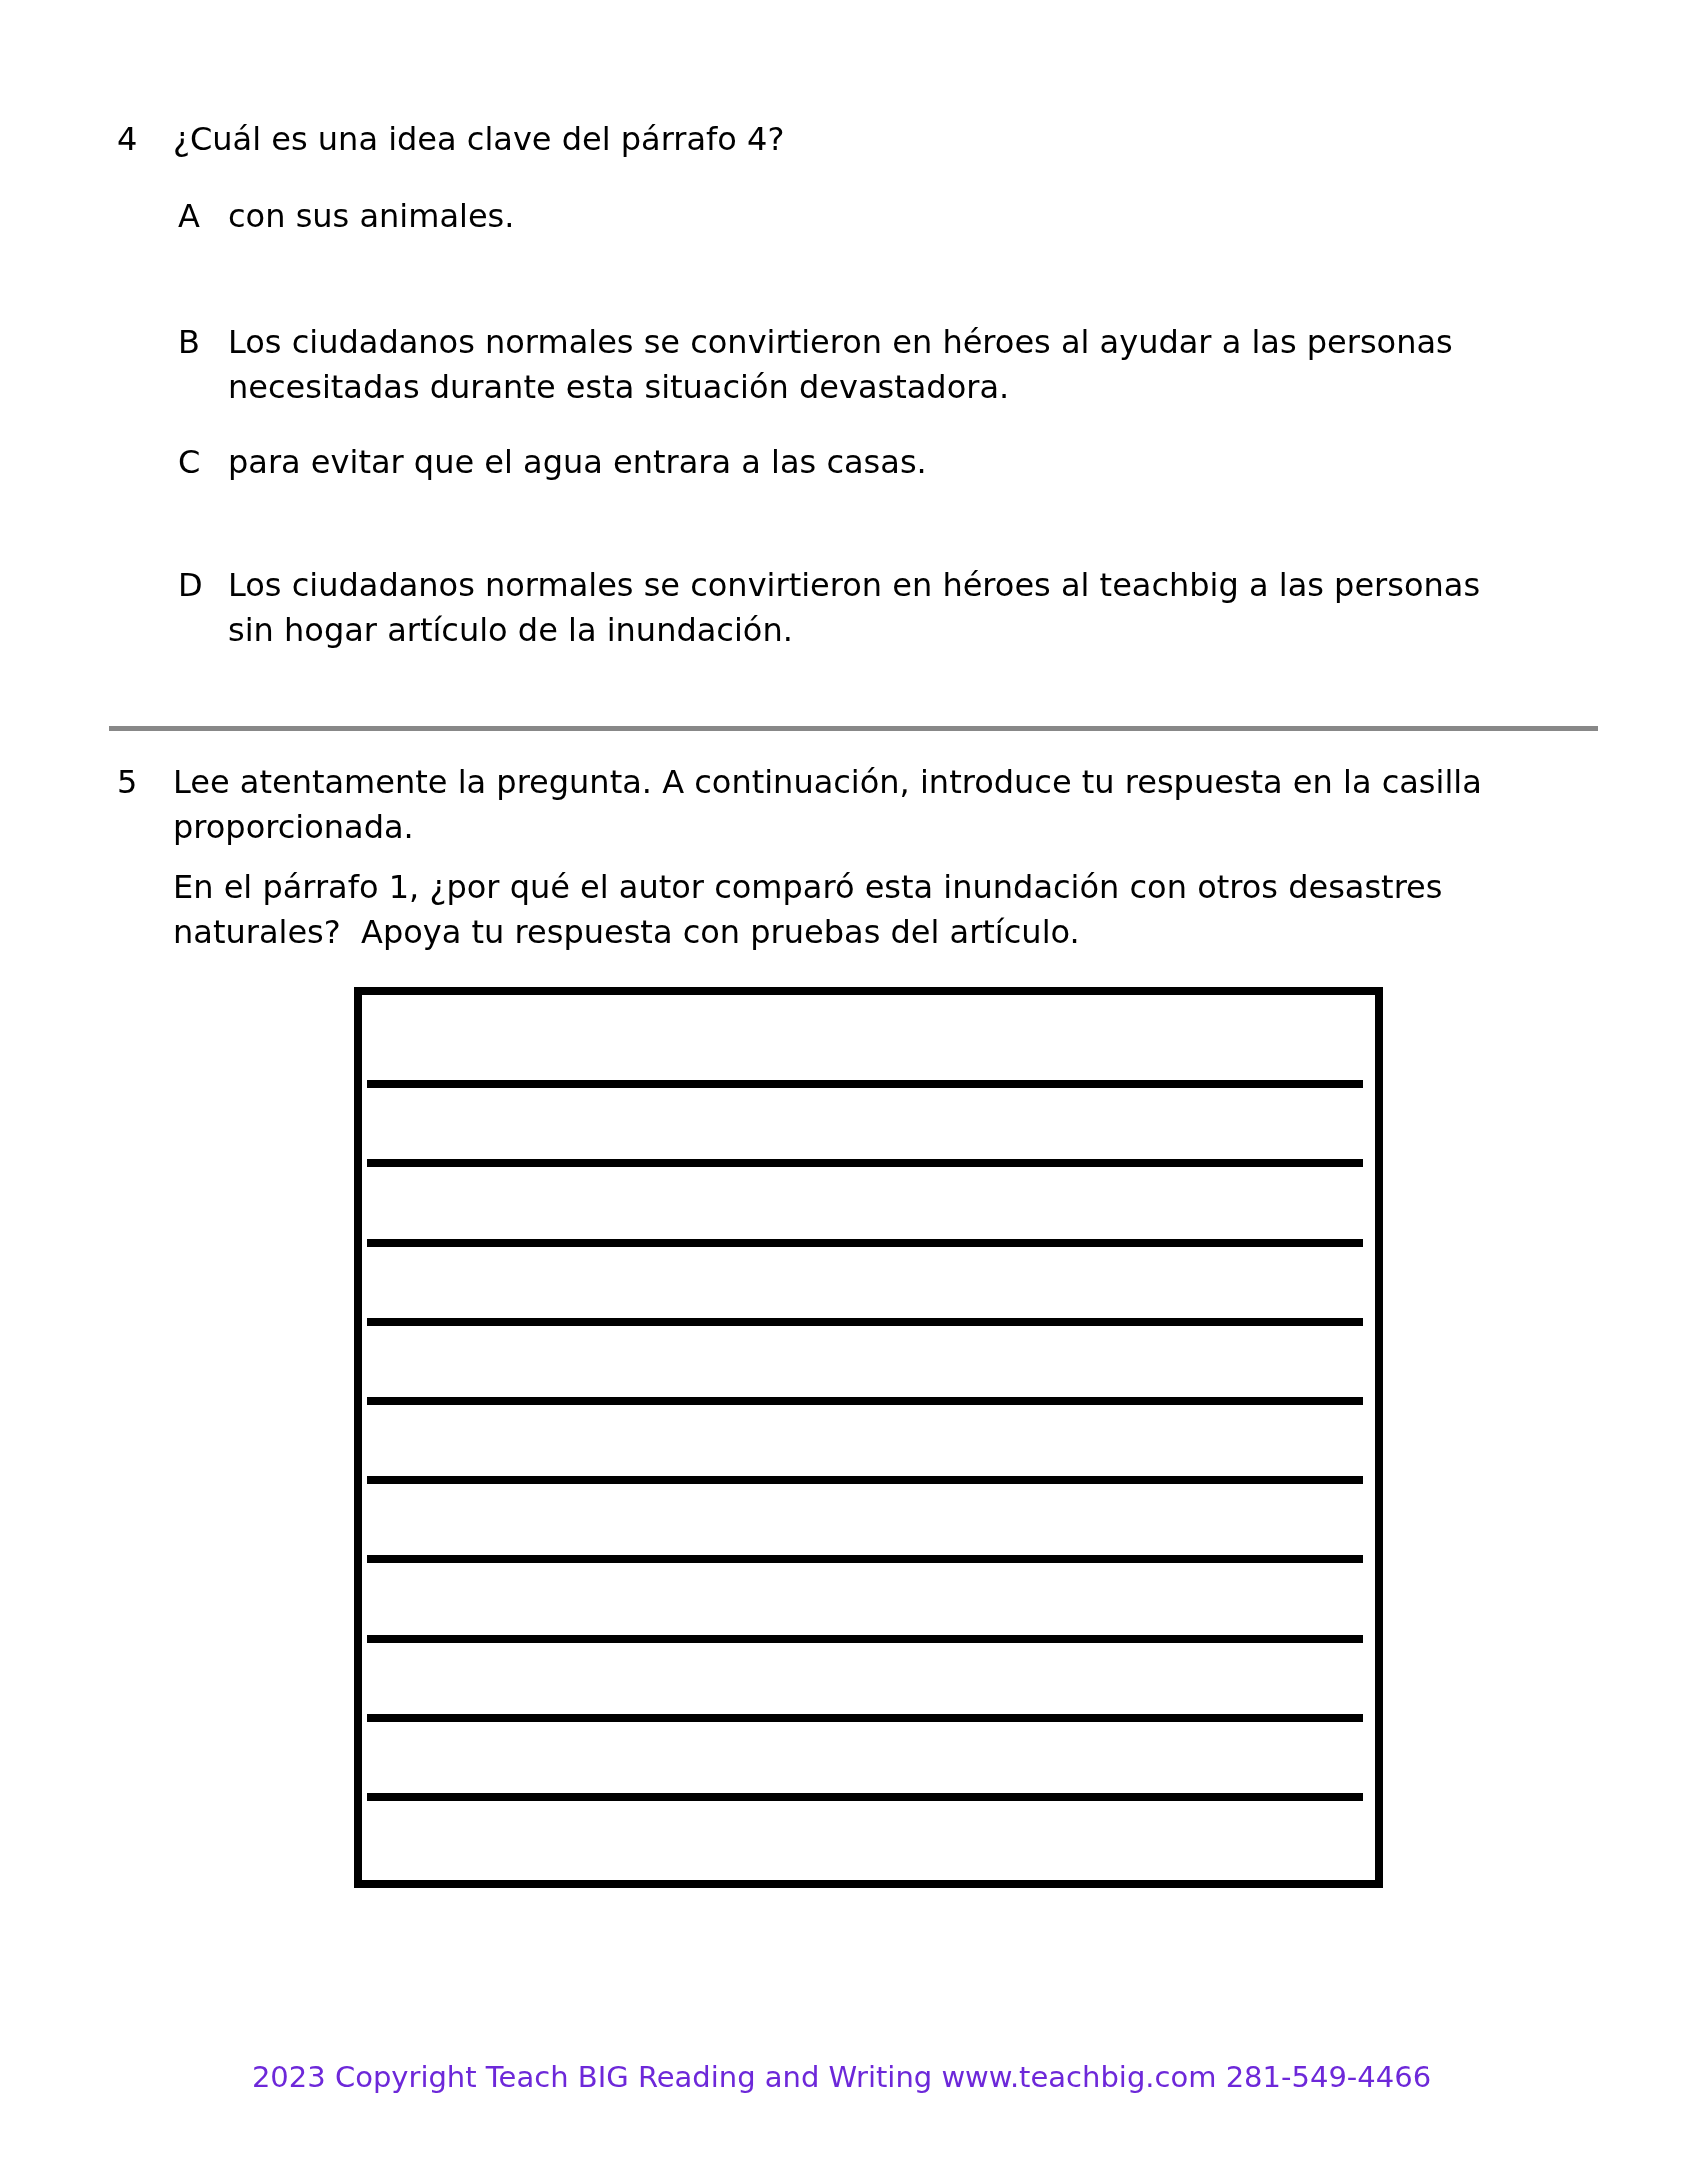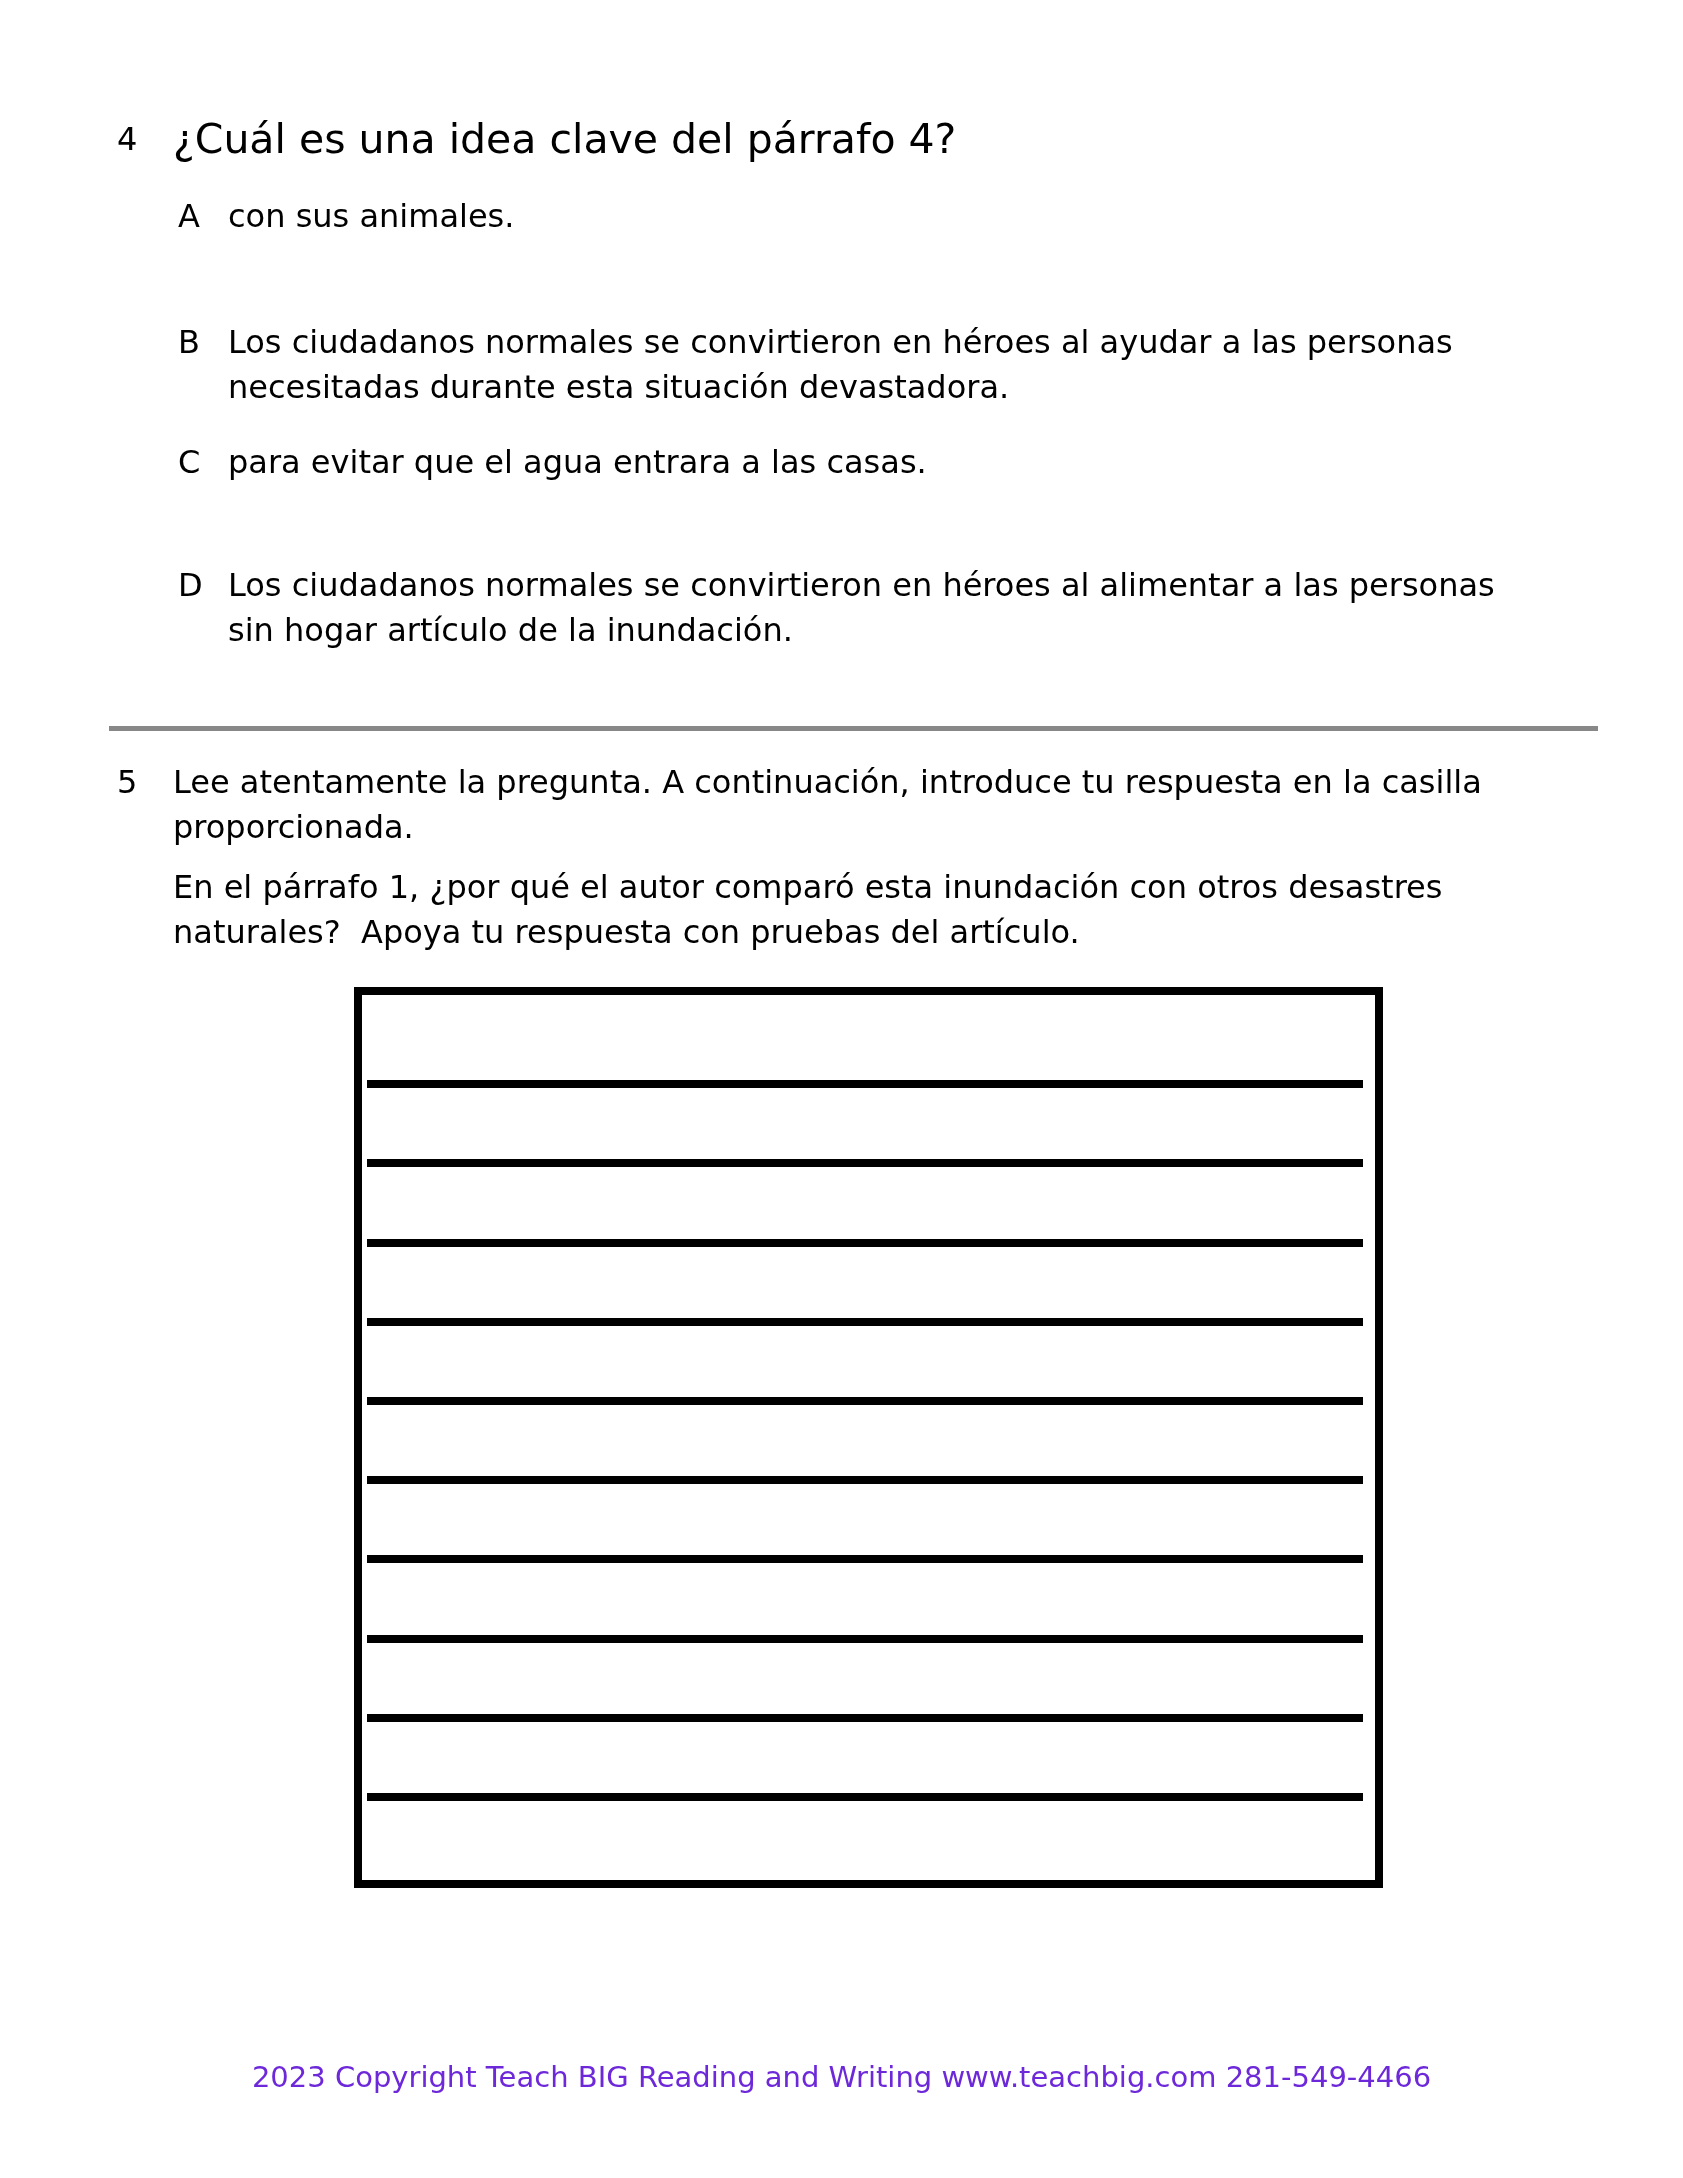--- a/index.html
+++ b/index.html
@@ -11,21 +11,21 @@
     position: relative;
     width: 1683px;
     height: 2178px;
     background: #ffffff;
     color: #000000;
     font-family: "DejaVu Sans", sans-serif;
     overflow: hidden;
   }
   .txt {
     position: absolute;
-    font-size: 41px;
+    font-size: 32px;
     line-height: 45px;
     white-space: pre;
     color: #000000;
   }
   .qnum {
     position: absolute;
     left: 117px;
     font-size: 32px;
     line-height: 45px;
     color: #000000;
@@ -113,21 +113,21 @@
   <div class="option" style="top:440px;">
     <div class="letter">C</div>
     <div class="opt-lines">
       <div>para evitar que el agua entrara a las casas.</div>
     </div>
   </div>
 
   <div class="option" style="top:563px;">
     <div class="letter">D</div>
     <div class="opt-lines">
-      <div>Los ciudadanos normales se convirtieron en héroes al alimentar a las personas</div>
+      <div>Los ciudadanos normales se convirtieron en héroes al teachbig a las personas</div>
       <div>sin hogar artículo de la inundación.</div>
     </div>
   </div>
 
   <div class="divider"></div>
 
   <div class="qnum" style="top:760px;">5</div>
   <div class="multiline" style="top:760px;">
     <div>Lee atentamente la pregunta. A continuación, introduce tu respuesta en la casilla</div>
     <div>proporcionada.</div>

